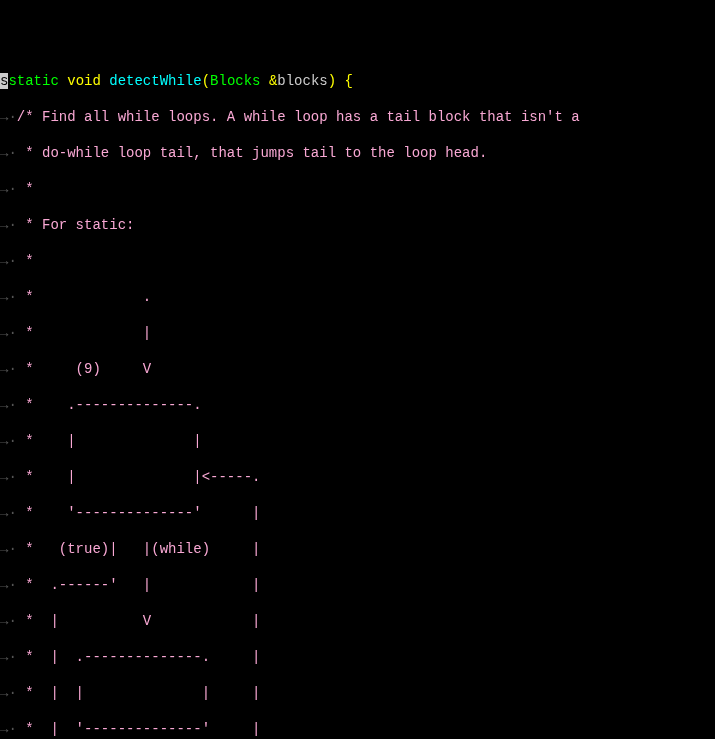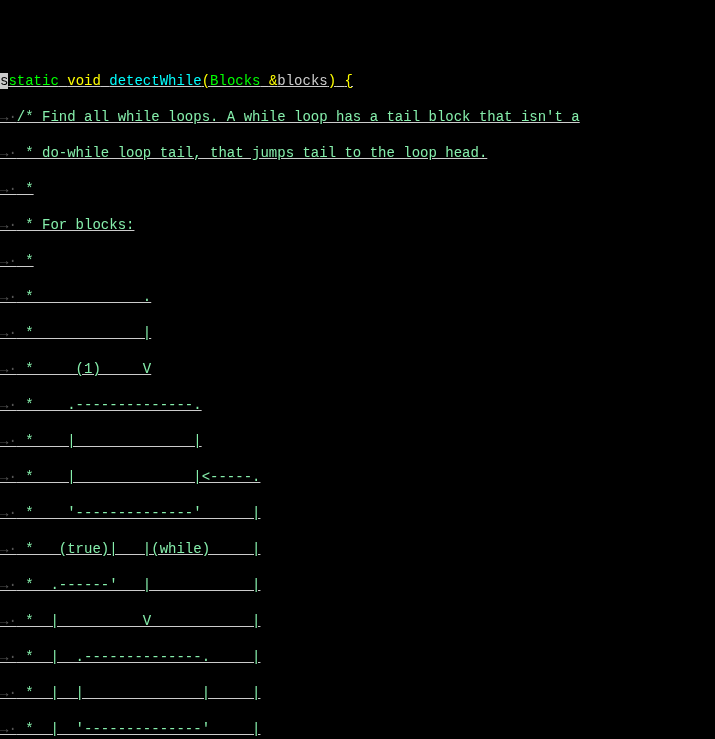--- a/index.html
+++ b/index.html
@@ -16,39 +16,39 @@
     overflow: hidden;
   }
   .kw-static   { color: #00ff00; }
   .kw-void     { color: #ffff00; }
   .kw-func     { color: #00ffff; }
   .kw-paren    { color: #ffff00; }
   .kw-type     { color: #00ff00; }
   .kw-amp      { color: #ffff00; }
   .kw-arg      { color: #cccccc; }
   .kw-brace    { color: #ffff00; }
-  .comment     { color: #86efac; }
+  .comment     { color: #f9a8d4; }
   .ws-arrow    { color: #555555; }
   .cursor      { background: #cccccc; color: #000000; }
-  .line        { display: block; text-decoration: underline; }
+  .line        { display: block; }
 </style>
 </head>
 <body>
 
 
 
 <span class="line"><span class="cursor">s</span><span class="kw-static">static</span> <span class="kw-void">void</span> <span class="kw-func">detectWhile</span><span class="kw-paren">(</span><span class="kw-type">Blocks</span> <span class="kw-amp">&amp;</span><span class="kw-arg">blocks</span><span class="kw-paren">)</span> <span class="kw-brace">{</span></span>
 <span class="line"><span class="ws-arrow">→·</span><span class="comment">/* Find all while loops. A while loop has a tail block that isn't a</span></span>
 <span class="line"><span class="ws-arrow">→·</span><span class="comment"> * do-while loop tail, that jumps tail to the loop head.</span></span>
 <span class="line"><span class="ws-arrow">→·</span><span class="comment"> *</span></span>
-<span class="line"><span class="ws-arrow">→·</span><span class="comment"> * For blocks:</span></span>
+<span class="line"><span class="ws-arrow">→·</span><span class="comment"> * For static:</span></span>
 <span class="line"><span class="ws-arrow">→·</span><span class="comment"> *</span></span>
 <span class="line"><span class="ws-arrow">→·</span><span class="comment"> *             .</span></span>
 <span class="line"><span class="ws-arrow">→·</span><span class="comment"> *             |</span></span>
-<span class="line"><span class="ws-arrow">→·</span><span class="comment"> *     (1)     V</span></span>
+<span class="line"><span class="ws-arrow">→·</span><span class="comment"> *     (9)     V</span></span>
 <span class="line"><span class="ws-arrow">→·</span><span class="comment"> *    .--------------.</span></span>
 <span class="line"><span class="ws-arrow">→·</span><span class="comment"> *    |              |</span></span>
 <span class="line"><span class="ws-arrow">→·</span><span class="comment"> *    |              |&lt;-----.</span></span>
 <span class="line"><span class="ws-arrow">→·</span><span class="comment"> *    '--------------'      |</span></span>
 <span class="line"><span class="ws-arrow">→·</span><span class="comment"> *   (true)|   |(while)     |</span></span>
 <span class="line"><span class="ws-arrow">→·</span><span class="comment"> *  .------'   |            |</span></span>
 <span class="line"><span class="ws-arrow">→·</span><span class="comment"> *  |          V            |</span></span>
 <span class="line"><span class="ws-arrow">→·</span><span class="comment"> *  |  .--------------.     |</span></span>
 <span class="line"><span class="ws-arrow">→·</span><span class="comment"> *  |  |              |     |</span></span>
 <span class="line"><span class="ws-arrow">→·</span><span class="comment"> *  |  '--------------'     |</span></span>

